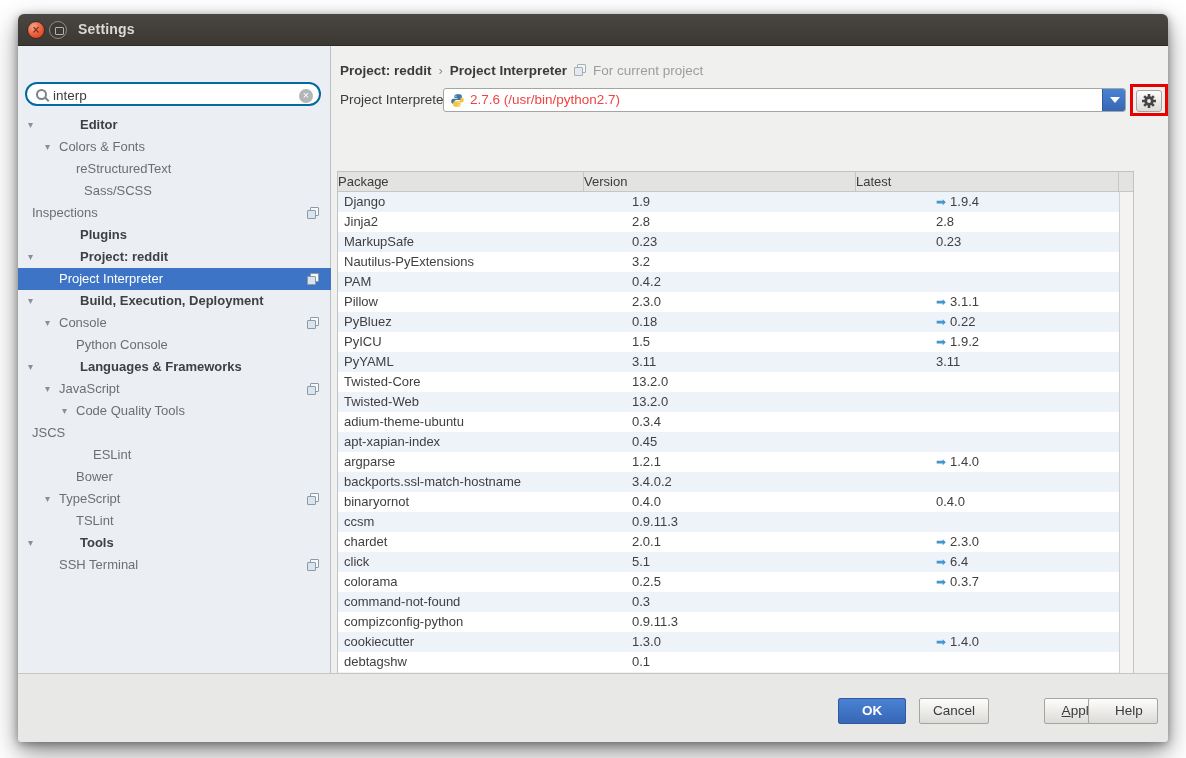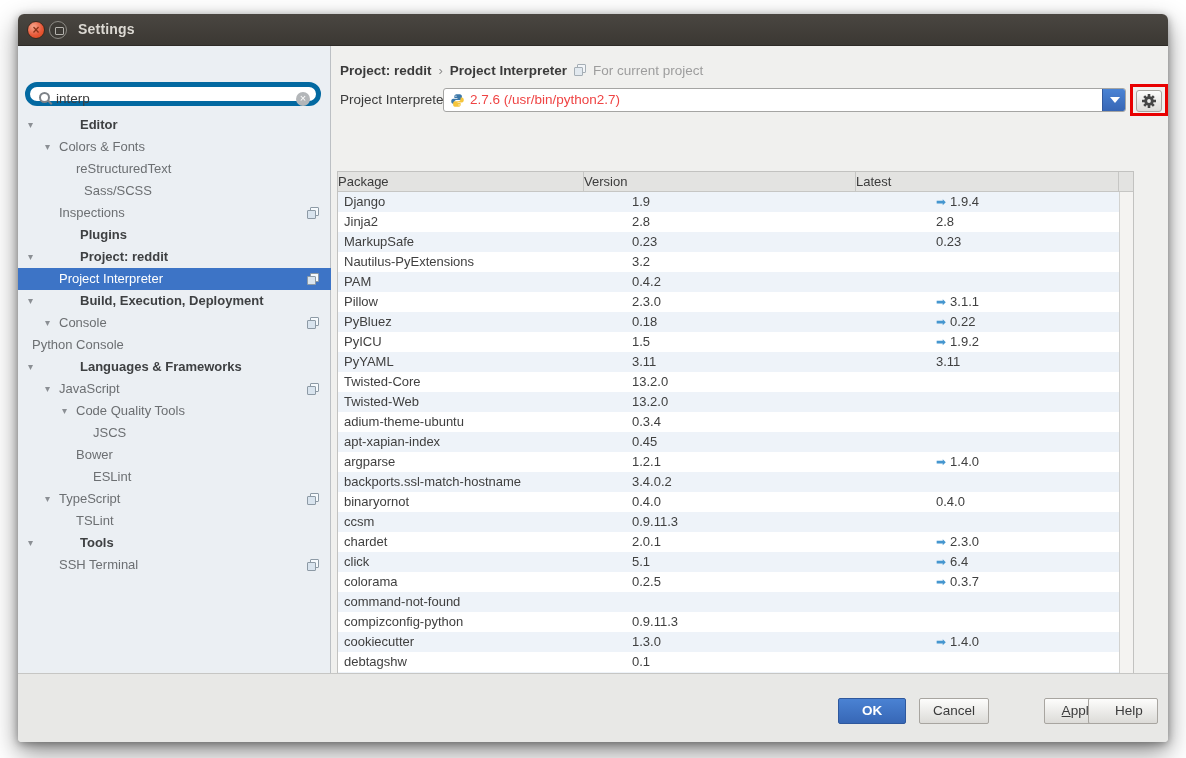--- a/index.html
+++ b/index.html
@@ -16,21 +16,21 @@
   .btn-close { left:9px; background:radial-gradient(circle at 35% 30%, #f6a68c, #e8593a 55%, #d94412);
     border:1px solid #3a2a20; color:#8a3318; font-size:12px; font-weight:bold; line-height:16px; text-align:center; }
   .btn-max { left:31px; background:#3e3b36; border:1px solid #8d8b85; }
   .btn-max::before { content:""; position:absolute; left:4.5px; top:5px; width:7px; height:6px; border:1.5px solid #b5b3ae; border-radius:1px; }
   .title-text { position:absolute; left:60px; top:7px; color:#dcd9d3; font-size:14px; font-weight:bold; letter-spacing:.2px; }
 
   
   .sidebar { position:absolute; left:0; top:32px; width:313px; height:627px;
     background:#ebeff3; border-right:1px solid #bcc0c4; }
   .searchbox { position:absolute; left:7px; top:36px; width:296px; height:24px;
-    background:#ffffff; border:5px solid #0369a1; border-radius:12px; }
+    background:#ffffff; border:2px solid #0369a1; border-radius:12px; }
   .mag { position:absolute; left:9px; top:5px; width:13px; height:13px; }
   .mag::before { content:""; position:absolute; left:0; top:0; width:7px; height:7px; border:2px solid #7d8288; border-radius:50%; }
   .mag::after { content:""; position:absolute; left:9.5px; top:8px; width:2px; height:5px; background:#7d8288; transform:rotate(-45deg); }
   .search-input { position:absolute; left:26px; top:1px; width:240px; height:20px; border:none; outline:none;
     background:transparent; font-family:"Liberation Sans",sans-serif; font-size:13.5px; color:#3d3d3d; }
   .clear-btn { position:absolute; right:6px; top:5px; width:14px; height:14px; border-radius:50%;
     background:#b3b6b9; color:#ffffff; font-size:11px; line-height:13px; text-align:center; }
 
   .tree { position:absolute; left:0; top:68px; width:313px; }
   .tree-row { position:relative; height:22px; line-height:22px; display:flex; align-items:center; cursor:default; }
@@ -122,21 +122,21 @@
           <span class="tree-label">Colors &amp; Fonts</span>
         </div>
         <div class="tree-row" style="padding-left: 44px;">
           <span class="tw-arrow"></span>
           <span class="tree-label">reStructuredText</span>
         </div>
         <div class="tree-row" style="padding-left: 52px;">
           <span class="tw-arrow"></span>
           <span class="tree-label">Sass/SCSS</span>
         </div>
-        <div class="tree-row" style="padding-left: 27px;">
+        <div class="tree-row" style="">
           <span class="tw-arrow"></span>
           <span class="tree-label">Inspections</span>
           <span class="copy-ic"></span>
         </div>
         <div class="tree-row" style="padding-left: 10px;">
           <span class="tw-arrow"></span>
           <span class="tree-label bold">Plugins</span>
         </div>
         <div class="tree-row" style="padding-left: 10px;">
           <span class="tw-arrow">▾</span>
@@ -149,48 +149,48 @@
         </div>
         <div class="tree-row" style="padding-left: 10px;">
           <span class="tw-arrow">▾</span>
           <span class="tree-label bold">Build, Execution, Deployment</span>
         </div>
         <div class="tree-row" style="padding-left: 27px;">
           <span class="tw-arrow">▾</span>
           <span class="tree-label">Console</span>
           <span class="copy-ic"></span>
         </div>
-        <div class="tree-row" style="">
+        <div class="tree-row" style="padding-left: 44px;">
           <span class="tw-arrow"></span>
           <span class="tree-label">Python Console</span>
         </div>
         <div class="tree-row" style="padding-left: 10px;">
           <span class="tw-arrow">▾</span>
           <span class="tree-label bold">Languages &amp; Frameworks</span>
         </div>
         <div class="tree-row" style="padding-left: 27px;">
           <span class="tw-arrow">▾</span>
           <span class="tree-label">JavaScript</span>
           <span class="copy-ic"></span>
         </div>
         <div class="tree-row" style="padding-left: 44px;">
           <span class="tw-arrow">▾</span>
           <span class="tree-label">Code Quality Tools</span>
         </div>
-        <div class="tree-row" style="padding-left: 61px; text-align: center;">
+        <div class="tree-row" style=" text-align: center;">
           <span class="tw-arrow"></span>
           <span class="tree-label">JSCS</span>
         </div>
+        <div class="tree-row" style="padding-left: 61px;">
+          <span class="tw-arrow"></span>
+          <span class="tree-label">ESLint</span>
+        </div>
         <div class="tree-row" style="padding-left: 44px;">
           <span class="tw-arrow"></span>
           <span class="tree-label">Bower</span>
-        </div>
-        <div class="tree-row" style="padding-left: 61px;">
-          <span class="tw-arrow"></span>
-          <span class="tree-label">ESLint</span>
         </div>
         <div class="tree-row" style="padding-left: 27px;">
           <span class="tw-arrow">▾</span>
           <span class="tree-label">TypeScript</span>
           <span class="copy-ic"></span>
         </div>
         <div class="tree-row" style="padding-left: 44px;">
           <span class="tw-arrow"></span>
           <span class="tree-label">TSLint</span>
         </div>
@@ -344,20 +344,21 @@
             <div class="cell ver">5.1</div>
             <div class="cell lat"><span class="upd-arrow">➡</span>6.4</div>
           </div>
           <div class="trow">
             <div class="cell pkg">colorama</div>
             <div class="cell ver">0.2.5</div>
             <div class="cell lat"><span class="upd-arrow">➡</span>0.3.7</div>
           </div>
           <div class="trow stripe">
             <div class="cell pkg">command-not-found</div>
+            <div class="cell ver">0.3</div>
             <div class="cell lat"></div>
           </div>
           <div class="trow">
             <div class="cell pkg">compizconfig-python</div>
             <div class="cell ver">0.9.11.3</div>
             <div class="cell lat"></div>
           </div>
           <div class="trow stripe">
             <div class="cell pkg">cookiecutter</div>
             <div class="cell ver">1.3.0</div>

